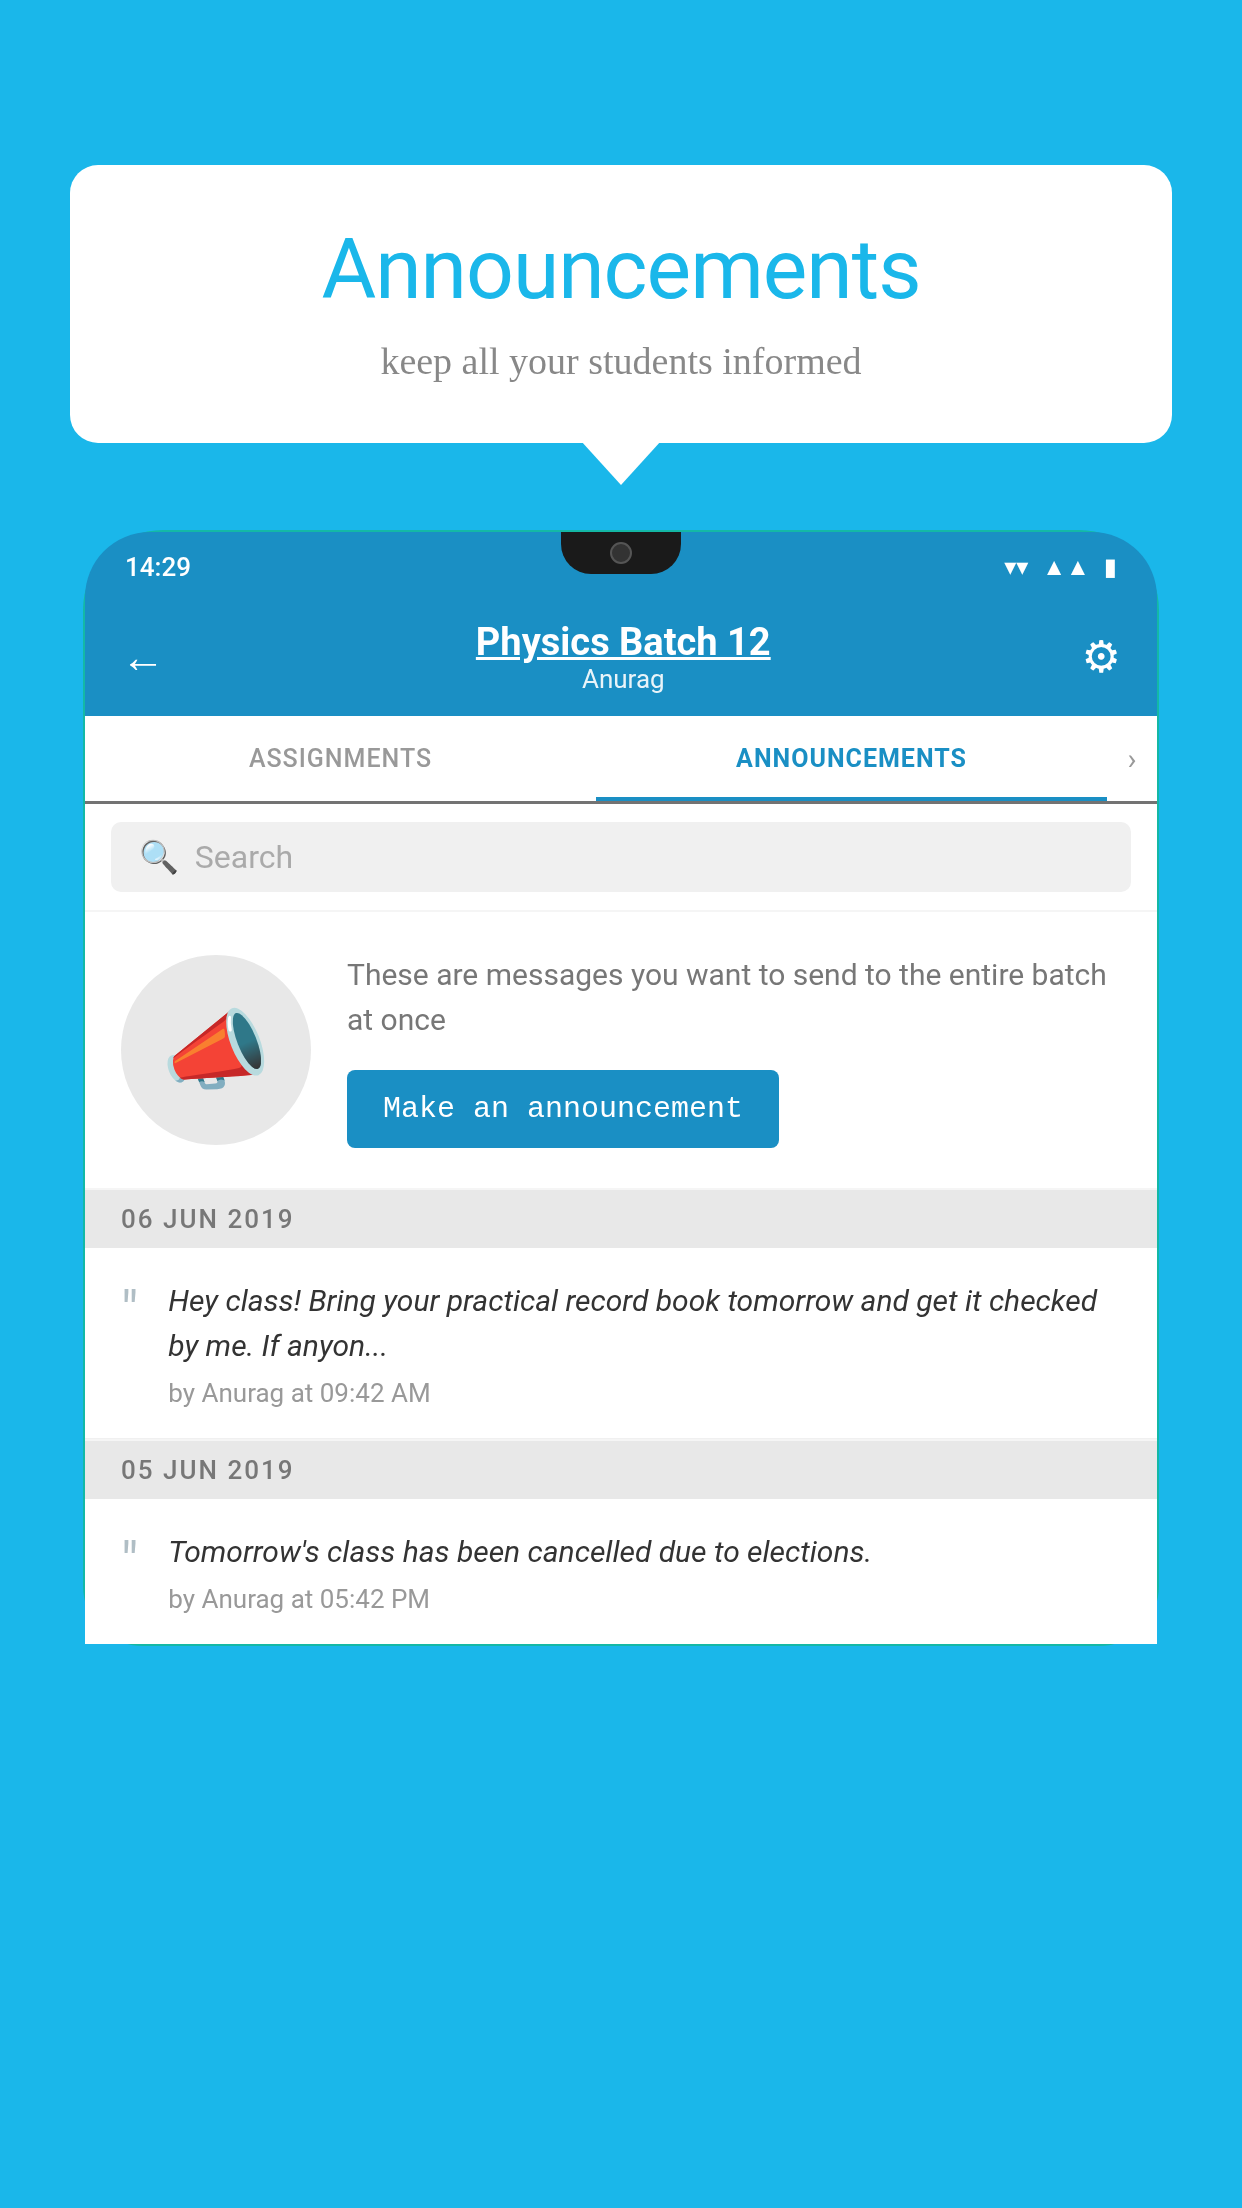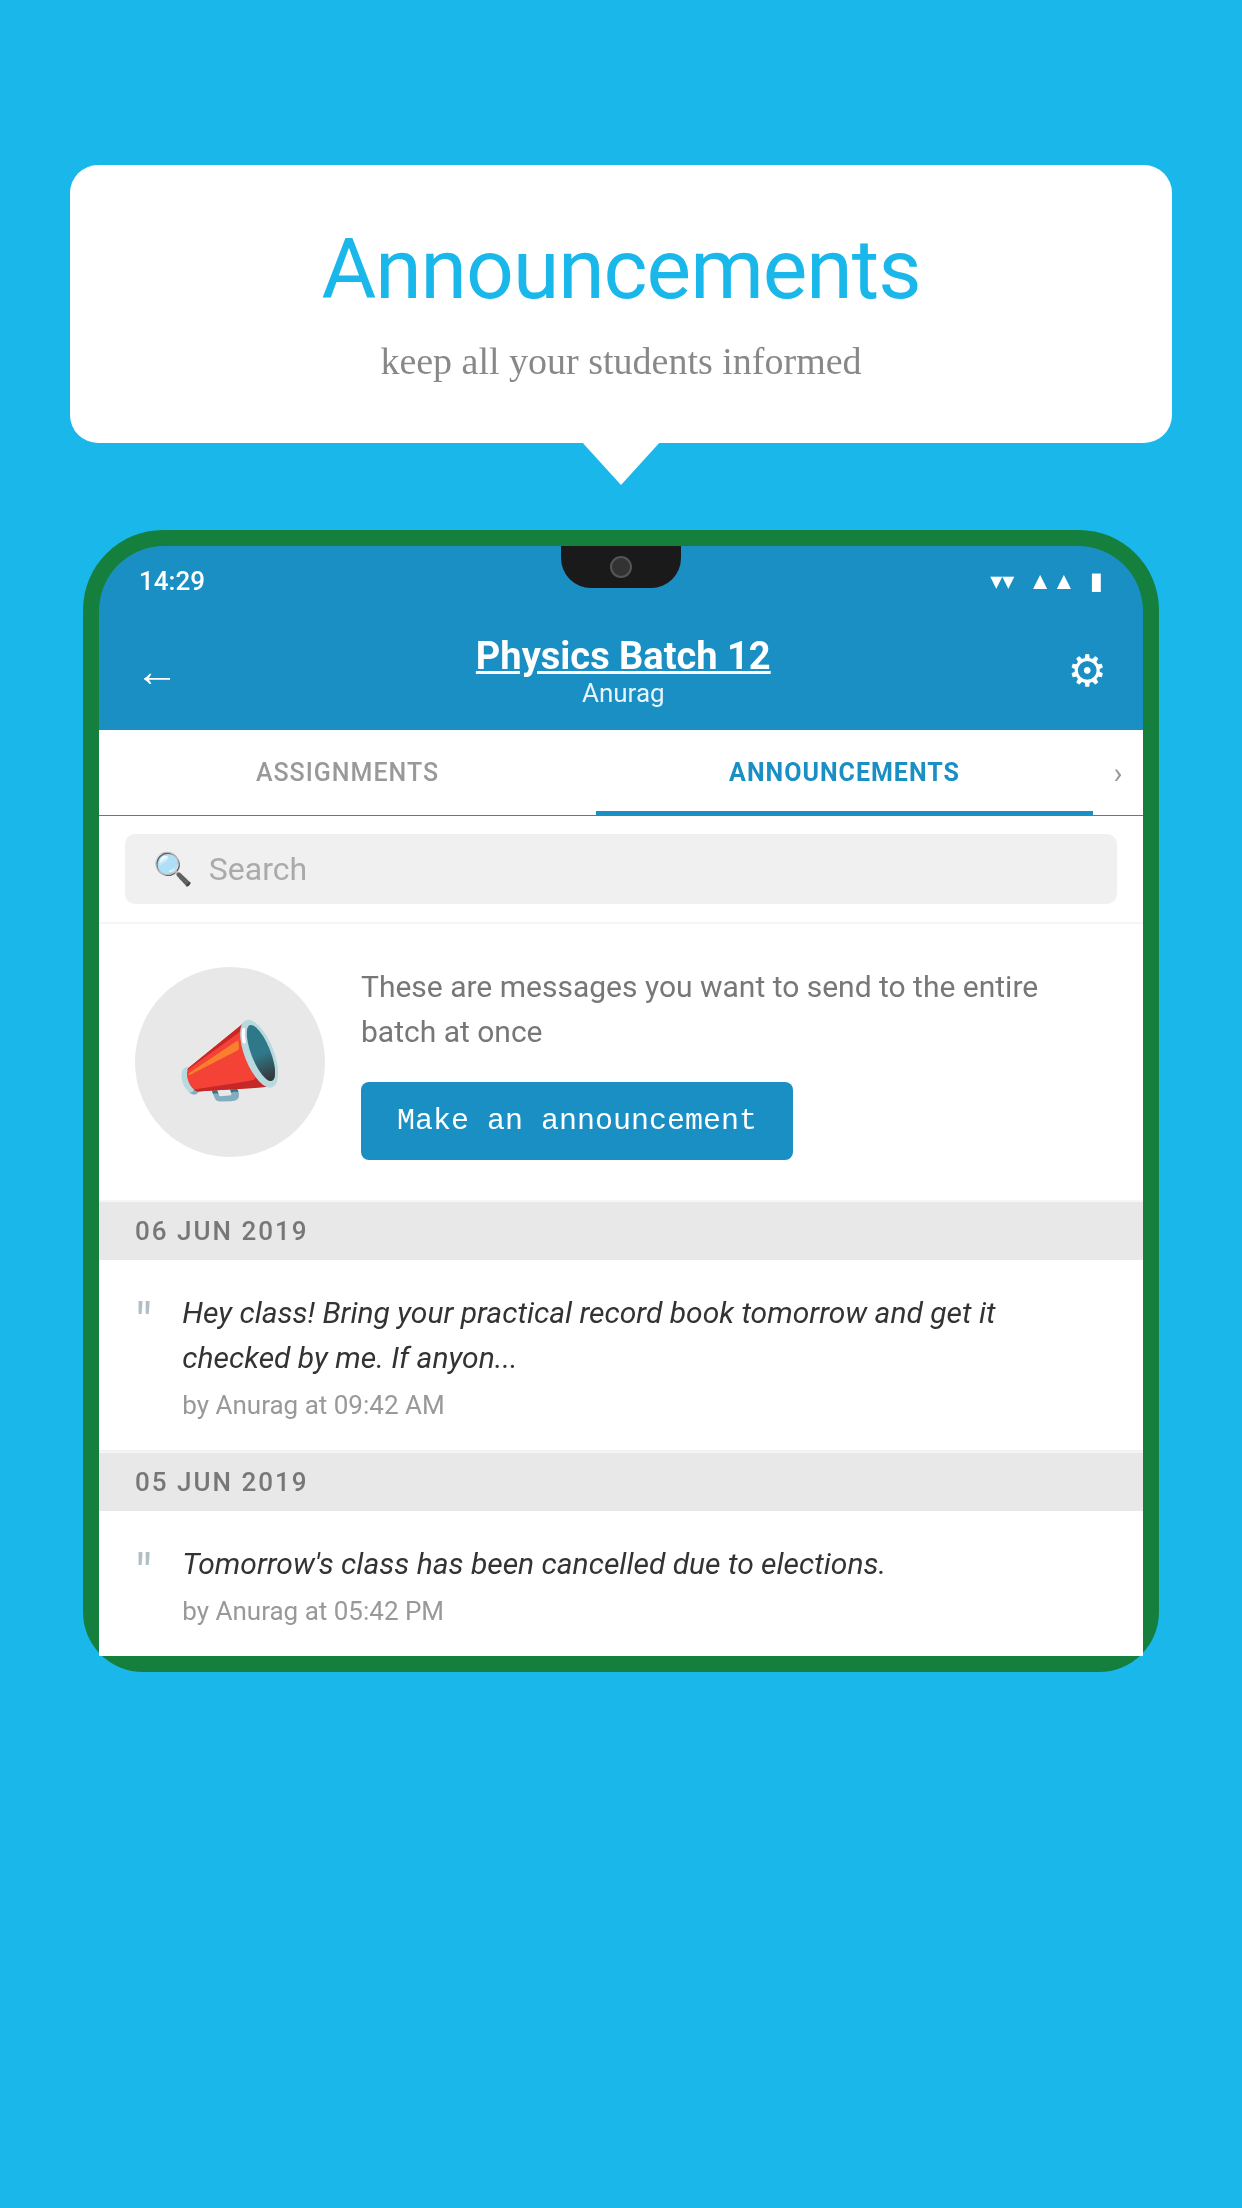--- a/index.html
+++ b/index.html
@@ -61,23 +61,23 @@
     .phone-wrapper {
       position: absolute;
       top: 530px;
       left: 83px;
       right: 83px;
       bottom: 0;
     }
 
     .phone-frame {
       width: 100%;
-      background: #15803d;
+      background: #14b8a6;
       border-radius: 80px 80px 60px 60px;
-      padding: 16px;
+      padding: 2px;
       position: relative;
     }
 
     
     .phone-status-bar {
       background: #1a8fc4;
       border-radius: 65px 65px 0 0;
       height: 70px;
       display: flex;
       align-items: center;
@@ -163,21 +163,21 @@
 
     .gear-icon {
       color: white;
       font-size: 44px;
     }
 
     
     .tabs-bar {
       background: white;
       display: flex;
-      border-bottom: 1px solid #737373;
+      border-bottom: 3px solid #737373;
     }
 
     .tab-item {
       flex: 1;
       text-align: center;
       padding: 28px 10px;
       font-size: 25px;
       font-weight: 500;
       color: #999;
       letter-spacing: 1px;

